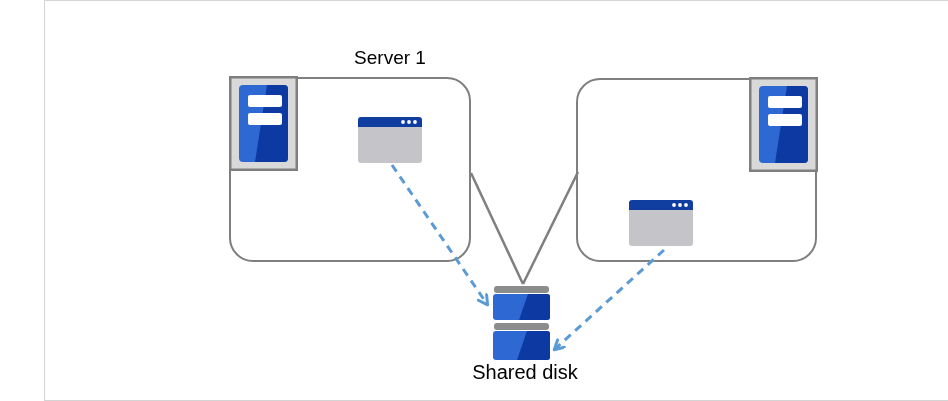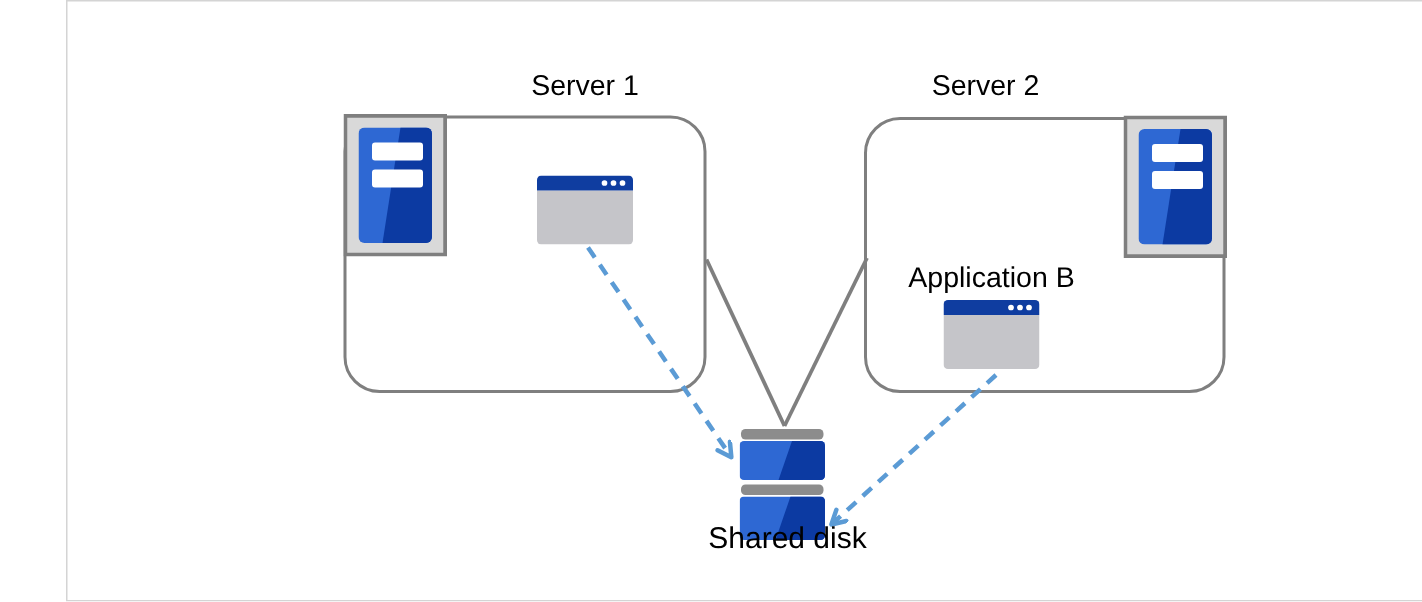--- a/index.html
+++ b/index.html
@@ -73,21 +73,21 @@
     position: absolute;
     transform: translateX(-50%);
     white-space: nowrap;
     color: var(--text);
     font-size: 19px;
   }
   #server1-label { left: 345px; top: 46px; }
   #server2-label { left: 612px; top: 46px; }
   #app-a-label   { left: 343px; top: 92px; }
   #app-b-label   { left: 616px; top: 174px; }
-  #shared-disk-label { left: 480px; top: 347px; font-size: 20px; }
+  #shared-disk-label { left: 480px; top: 360px; font-size: 20px; }
 </style>
 </head>
 <body>
 
 <div class="canvas">
 
   <div class="server-box" id="server1-box"></div>
   <div class="server-box" id="server2-box"></div>
 
   <svg class="overlay" viewBox="0 0 948 401">
@@ -167,17 +167,15 @@
     <clipPath id="diskClip2">
         <rect x="0" y="45" width="57" height="29" rx="3"></rect>
       </clipPath>
     <g clip-path="url(#diskClip2)">
       <rect class="tower-light" x="0" y="45" width="57" height="29"></rect>
       <polygon class="tower-dark" points="34,45 57,45 57,74 24,74"></polygon>
     </g>
   </svg>
 
   <div class="diagram-label" id="server1-label">Server 1</div>
-  <div class="diagram-label" id="server2-label">Server 2</div>
-  <div class="diagram-label" id="app-b-label">Application B</div>
   <div class="diagram-label" id="shared-disk-label">Shared disk</div>
 
 </div>
 
 </body></html>

